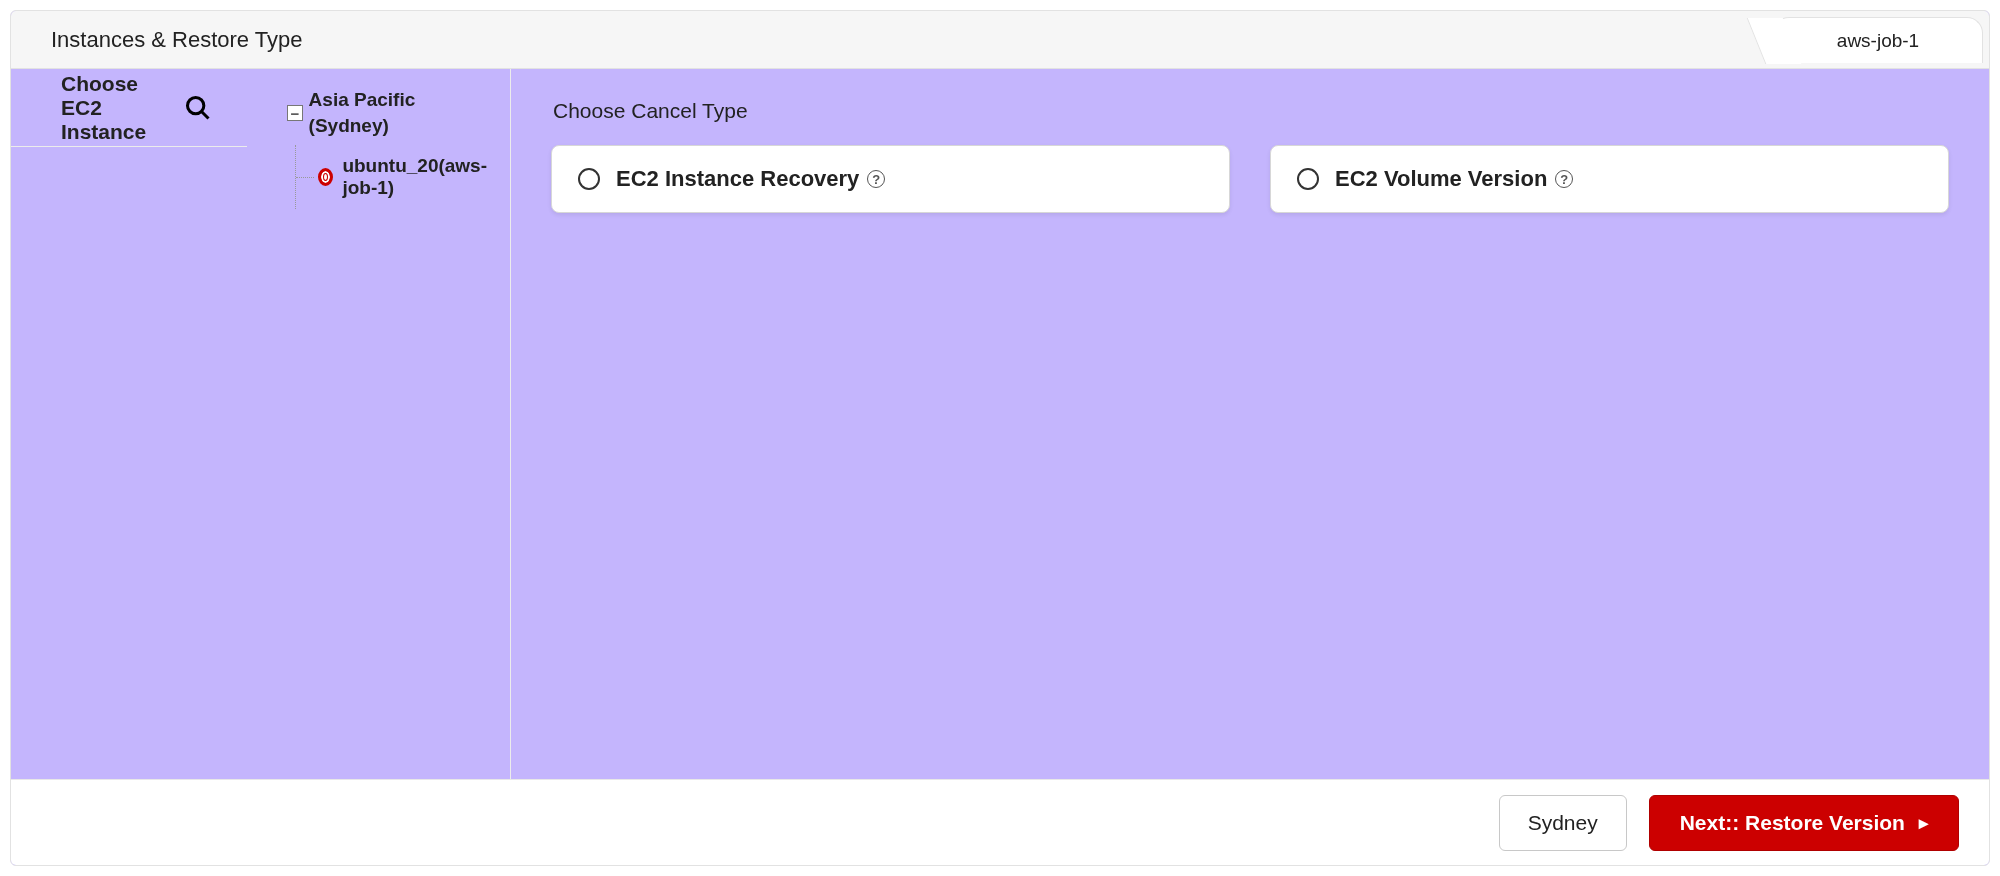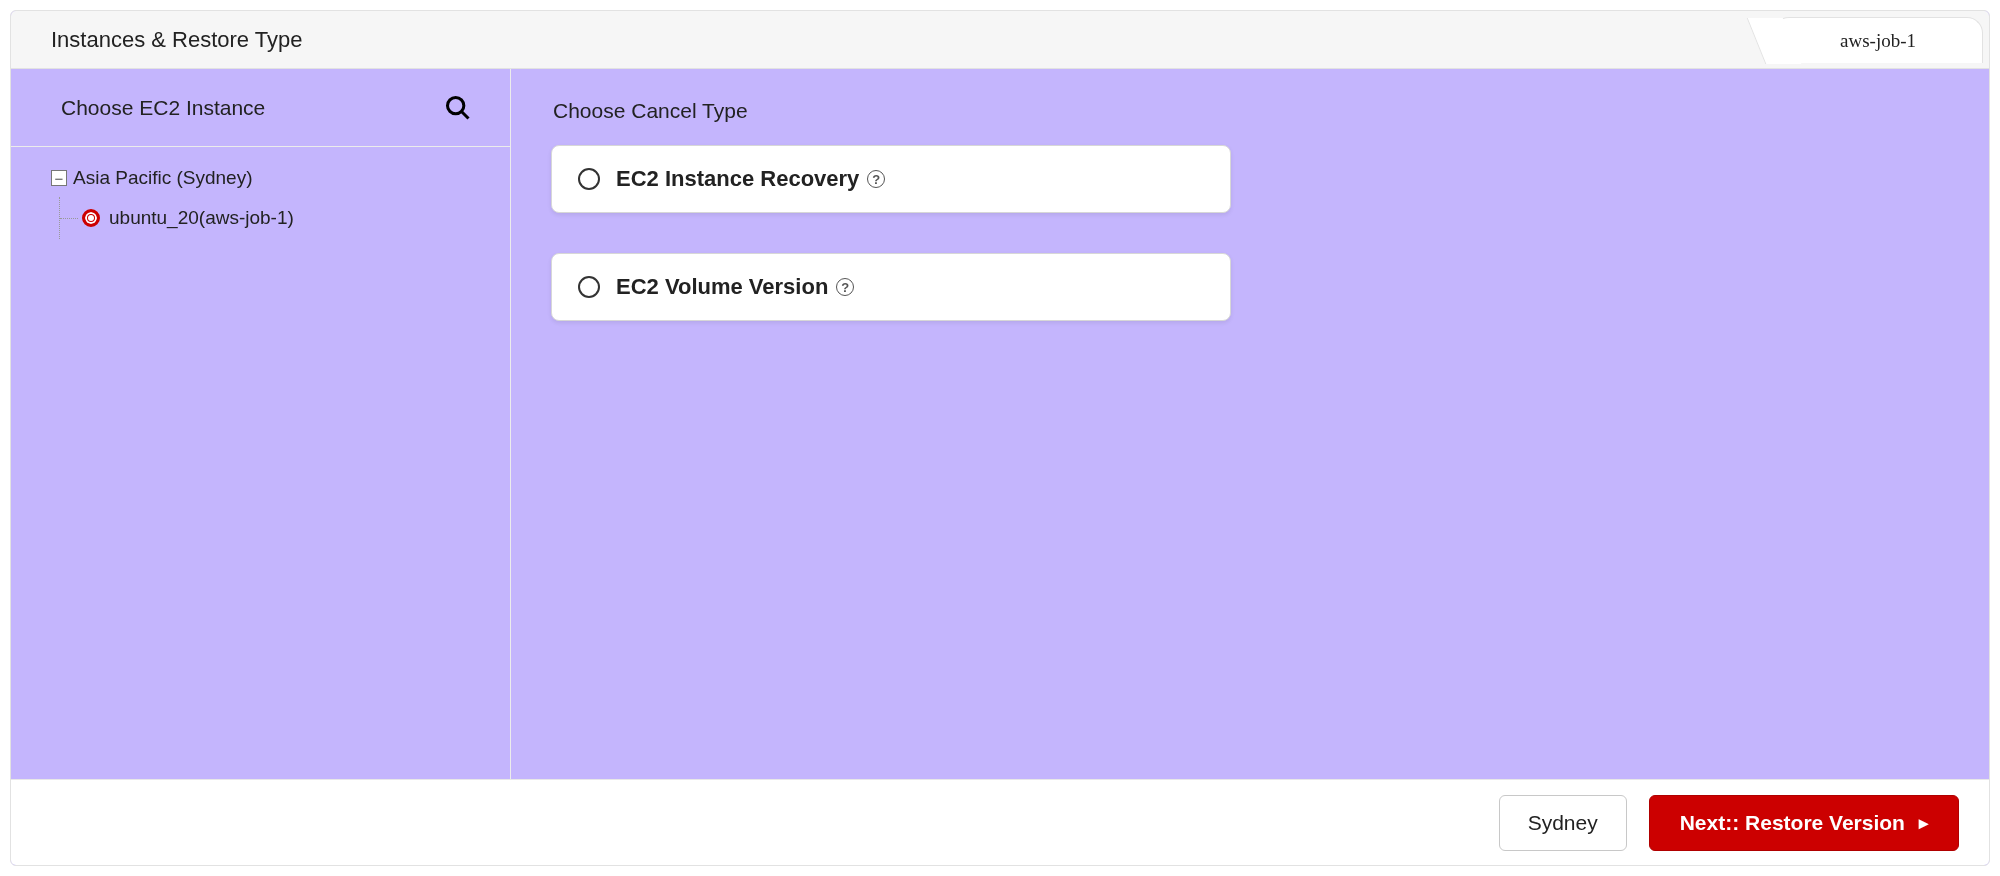--- a/index.html
+++ b/index.html
@@ -16,37 +16,37 @@
     height:58px; background:#f6f6f6; border-bottom:1px solid #e2e2e2;
     display:flex; align-items:center; padding:0 40px; position:relative;
   }
   .header-title { font-size:22px; font-weight:500; color:#222; }
 
   .job-tab {
     position:absolute; right:6px; top:6px; height:46px; width:210px;
     background:#fff; border:1px solid #e2e2e2; border-bottom:none;
     border-top-left-radius:16px; border-top-right-radius:16px;
     display:flex; align-items:center; justify-content:center;
-    font-size:19px; color:#222;font-family:Liberation Serif, serif;
+    font-size:19px; color:#222;
   }
   .job-tab::before {
     content:""; position:absolute; left:-34px; top:0; width:34px; height:46px;
     background:#f6f6f6;
   }
   .job-tab .slant {
     position:absolute; left:-18px; top:0; width:36px; height:46px;
     background:#fff; border-left:1px solid #e2e2e2;
     transform:skewX(22deg);
   }
   .job-tab span.label { position:relative; z-index:2; }
 
   .body-row { flex:1; display:flex; min-height:0; }
 
   .left-pane {
-    width:500px; border-right:1px solid #ececec; display:flex; flex-direction:column;
+    width:500px; border-right:1px solid #ececec; display:flex; flex-direction:row;font-weight:bold;
   }
   .left-head {
     height:78px; display:flex; align-items:center; justify-content:space-between;
     padding:0 35px 0 50px; border-bottom:1px solid #ececec;
   }
   .left-head-title { font-size:21px; color:#222; }
   .search-btn {
     width:34px; height:34px; display:flex; align-items:center; justify-content:center;
     cursor:pointer;
   }
@@ -76,21 +76,21 @@
     content:""; position:absolute; inset:3px; border-radius:50%; background:#fff;
   }
   .leaf-bullet::before{
     content:""; position:absolute; inset:6px; border-radius:50%; background:#cc0000;
   }
   .leaf-label { font-size:19px; }
 
   .right-pane { flex:1; padding:24px 40px 0 40px; }
   .right-head-title { font-size:21px; color:#222; margin:6px 0 22px 2px; }
 
-  .cards-row { display:flex; gap:40px;flex-direction:column; }
+  .cards-row { display:flex; gap:40px; }
   .card {
     flex:1; max-width:680px; border:1px solid #d7d7d7; border-radius:8px;
     box-shadow:0 2px 4px rgba(0,0,0,.08);
     padding:20px 26px; display:flex; align-items:center; gap:16px;
     cursor:pointer; background:#fff;
   }
   .radio-empty {
     width:22px; height:22px; border:2.5px solid #333; border-radius:50%;
     flex:0 0 auto;
   }

